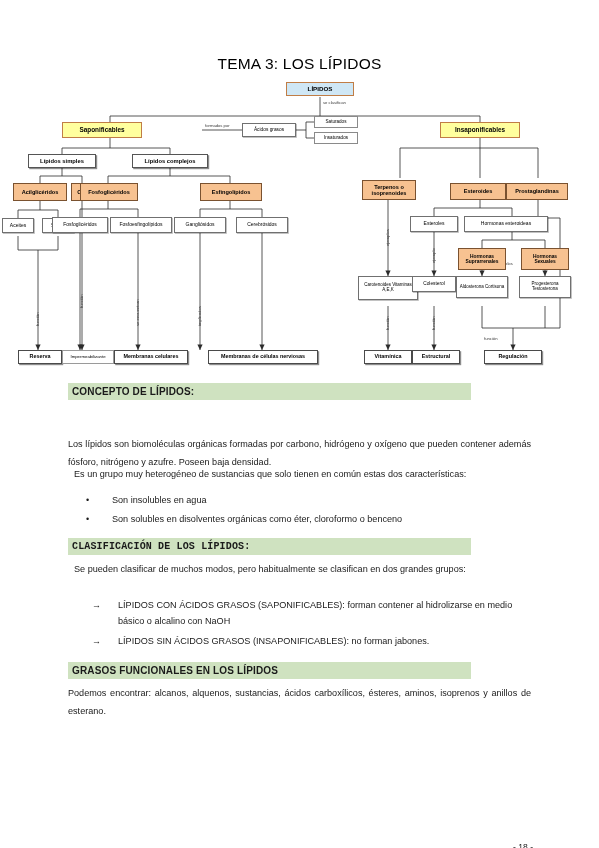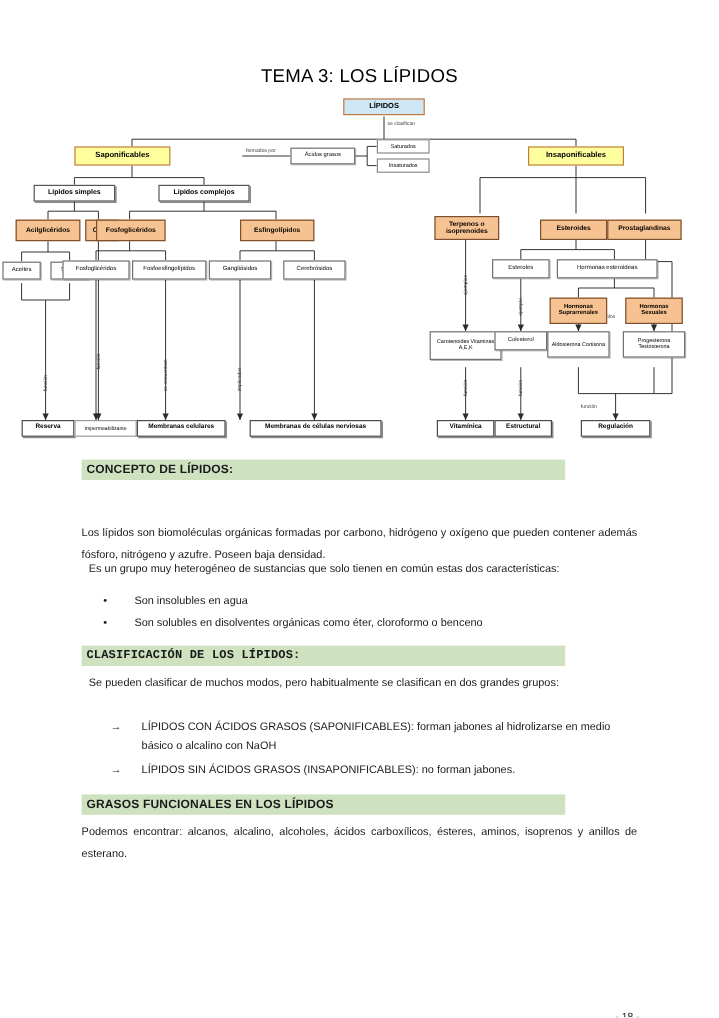--- a/index.html
+++ b/index.html
@@ -450,25 +450,25 @@
   <div class="bullet-row" style="left:86px; top:512px; width:440px;">
     <span class="mk">•</span>
     <span class="tx">Son solubles en disolventes orgánicas como éter, cloroformo o benceno</span>
   </div>
 
   <div class="section-head" style="top:538px;font-family:Liberation Mono, monospace;">CLASIFICACIÓN DE LOS LÍPIDOS:</div>
   <div class="para narrow" style="top:561px;">Se pueden clasificar de muchos modos, pero habitualmente se clasifican en dos grandes grupos:</div>
 
   <div class="arrow-row" style="left:92px; top:598px; width:434px;">
     <span class="mk">→</span>
-    <span class="tx">LÍPIDOS CON ÁCIDOS GRASOS (SAPONIFICABLES): forman jabones al hidrolizarse en medio básico o alcalino con NaOH</span>
+    <span class="tx">LÍPIDOS CON ÁCIDOS GRASOS (SAPONIFICABLES): forman contener al hidrolizarse en medio básico o alcalino con NaOH</span>
   </div>
   <div class="arrow-row" style="left:92px; top:634px; width:434px;">
     <span class="mk">→</span>
     <span class="tx">LÍPIDOS SIN ÁCIDOS GRASOS (INSAPONIFICABLES): no forman jabones.</span>
   </div>
 
   <div class="section-head" style="top:662px;">GRASOS FUNCIONALES EN LOS LÍPIDOS</div>
-  <div class="para" style="top:685px;">Podemos encontrar: alcanos, alcalino, alcoholes, ácidos carboxílicos, ésteres, aminos, isoprenos y anillos de esterano.</div>
+  <div class="para" style="top:685px;">Podemos encontrar: alcanos, alquenos, sustancias, ácidos carboxílicos, ésteres, aminos, isoprenos y anillos de esterano.</div>
 
   <div class="footer-inner">- 18 -</div>
 
 </div>
 
 </body></html>

